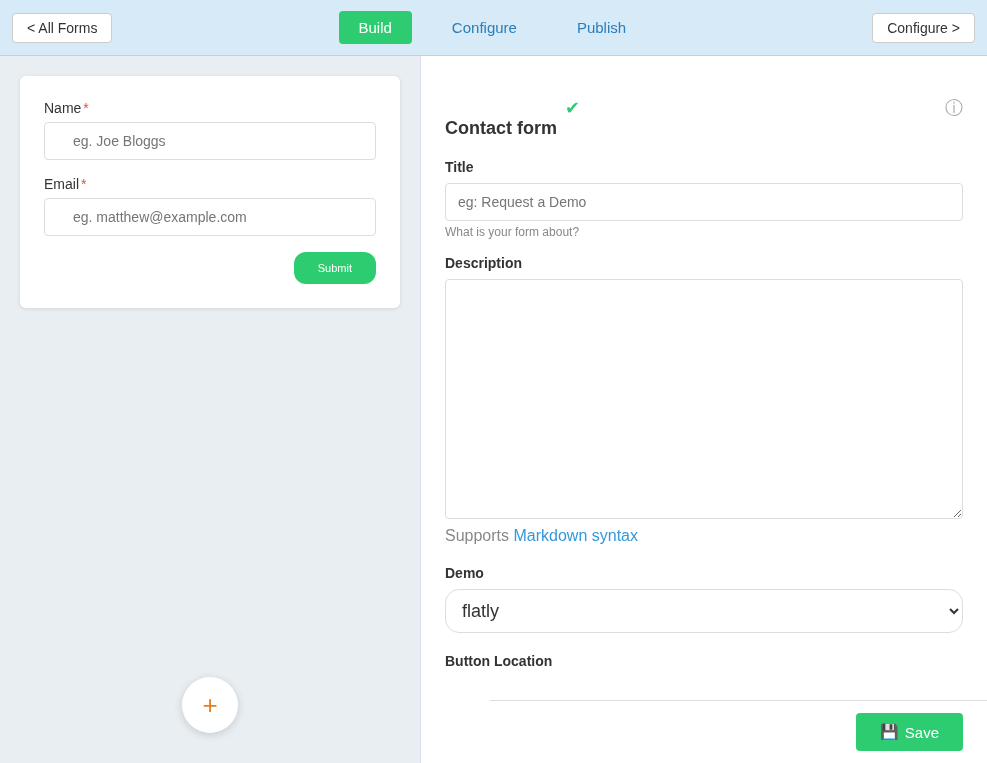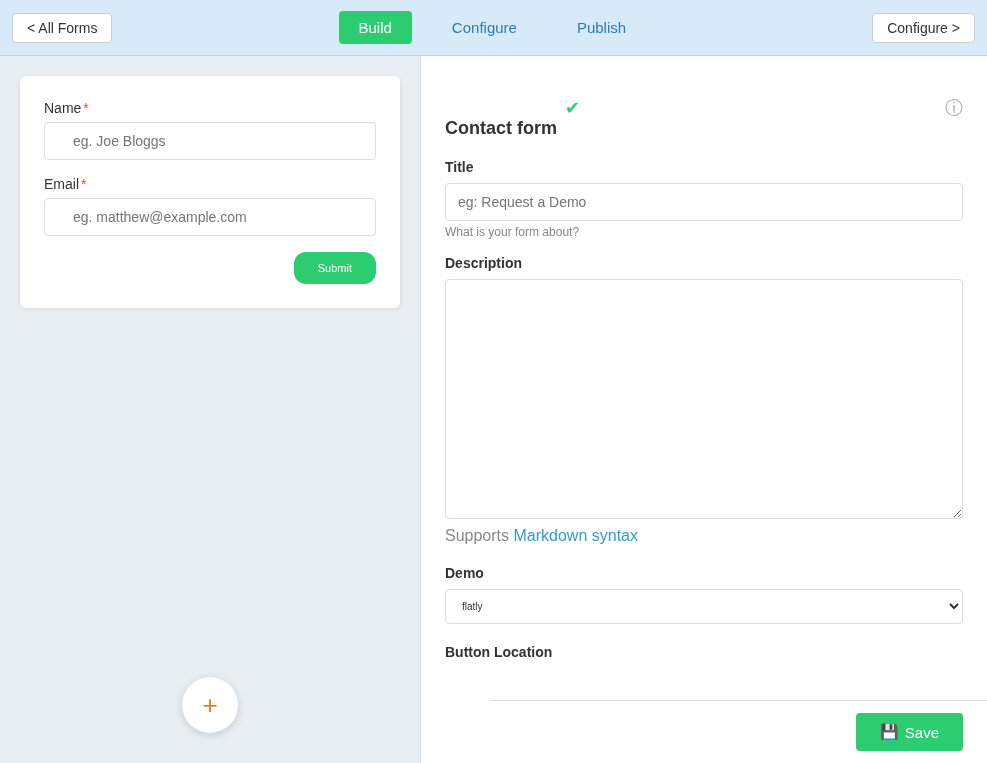--- a/index.html
+++ b/index.html
@@ -201,23 +201,23 @@
       color: #888;
       margin-bottom: 20px;
     }
     .markdown-link {
       color: #3498db;
       text-decoration: none;
     }
     .right-select {
       width: 100%;
       border: 1px solid #ddd;
-      border-radius: 4px;
+      border-radius: 14px;
       padding: 10px 12px;
-      font-size: 10px;
+      font-size: 18px;
       color: #333;
       margin-bottom: 20px;
       outline: none;
       background: white;
       cursor: pointer;
       appearance: auto;
     }
 
     
     .save-bar {

